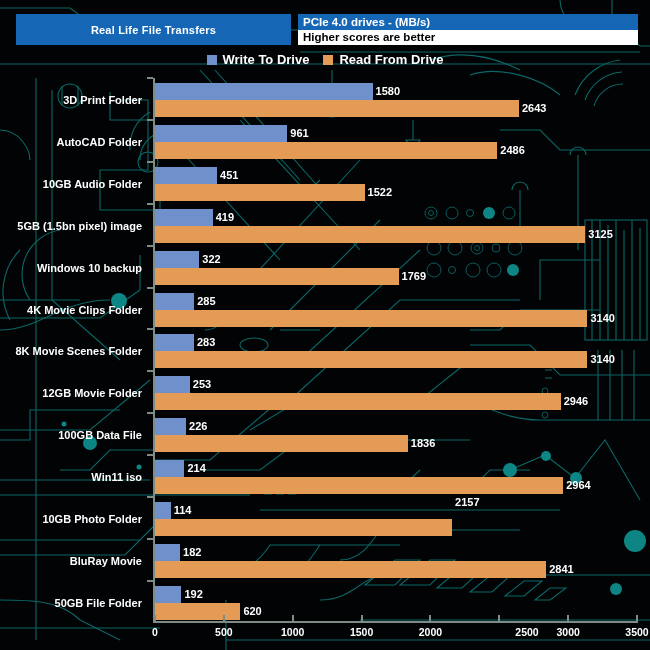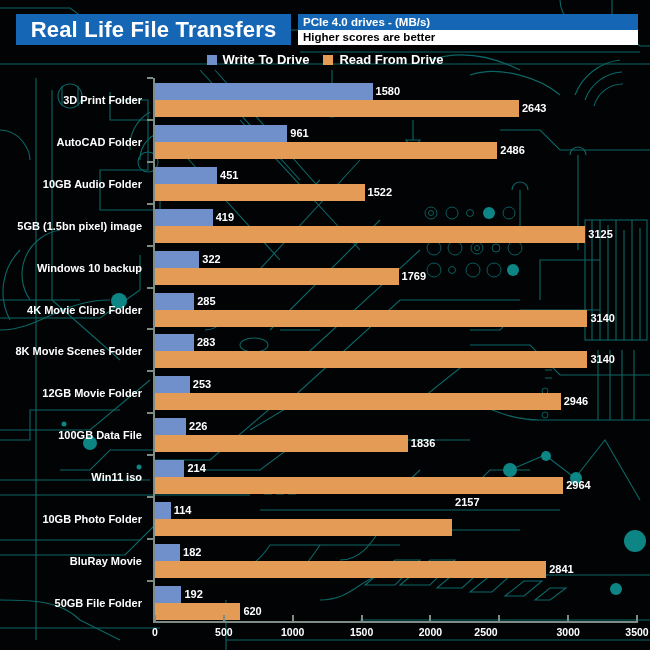--- a/index.html
+++ b/index.html
@@ -24,21 +24,21 @@
   
   .hdr-left {
     position: absolute;
     left: 16px; top: 14px;
     width: 275px; height: 31px;
     background: #1567B6;
     display: flex; align-items: center; justify-content: center;
   }
   .hdr-left span {
     color: #ffffff;
-    font-size: 22px;
+    font-size: 11px;
     font-weight: bold;
     letter-spacing: .2px;
     white-space: nowrap;
   }
   .hdr-right {
     position: absolute;
     left: 298px; top: 14px;
     width: 340px; height: 31px;
   }
   .hdr-sub1 {
@@ -381,21 +381,21 @@
         <div class="xticklabel" style="left: 155px;">0</div>
         <div class="xtick" style="left: 222.857px;"></div>
         <div class="xticklabel" style="left: 223.857px;">500</div>
         <div class="xtick" style="left: 291.714px;"></div>
         <div class="xticklabel" style="left: 292.714px;">1000</div>
         <div class="xtick" style="left: 360.571px;"></div>
         <div class="xticklabel" style="left: 361.571px;">1500</div>
         <div class="xtick" style="left: 429.429px;"></div>
         <div class="xticklabel" style="left: 430.429px;">2000</div>
         <div class="xtick" style="left: 498.286px;"></div>
-        <div class="xticklabel" style="left: 486px;">2500</div>
+        <div class="xticklabel" style="left: 527px;">2500</div>
         <div class="xtick" style="left: 567.143px;"></div>
         <div class="xticklabel" style="left: 568.143px;">3000</div>
         <div class="xtick" style="left: 636px;"></div>
         <div class="xticklabel" style="left: 637px;">3500</div>
       </div>
   </div>
 
 </div>
 
 </body></html>

